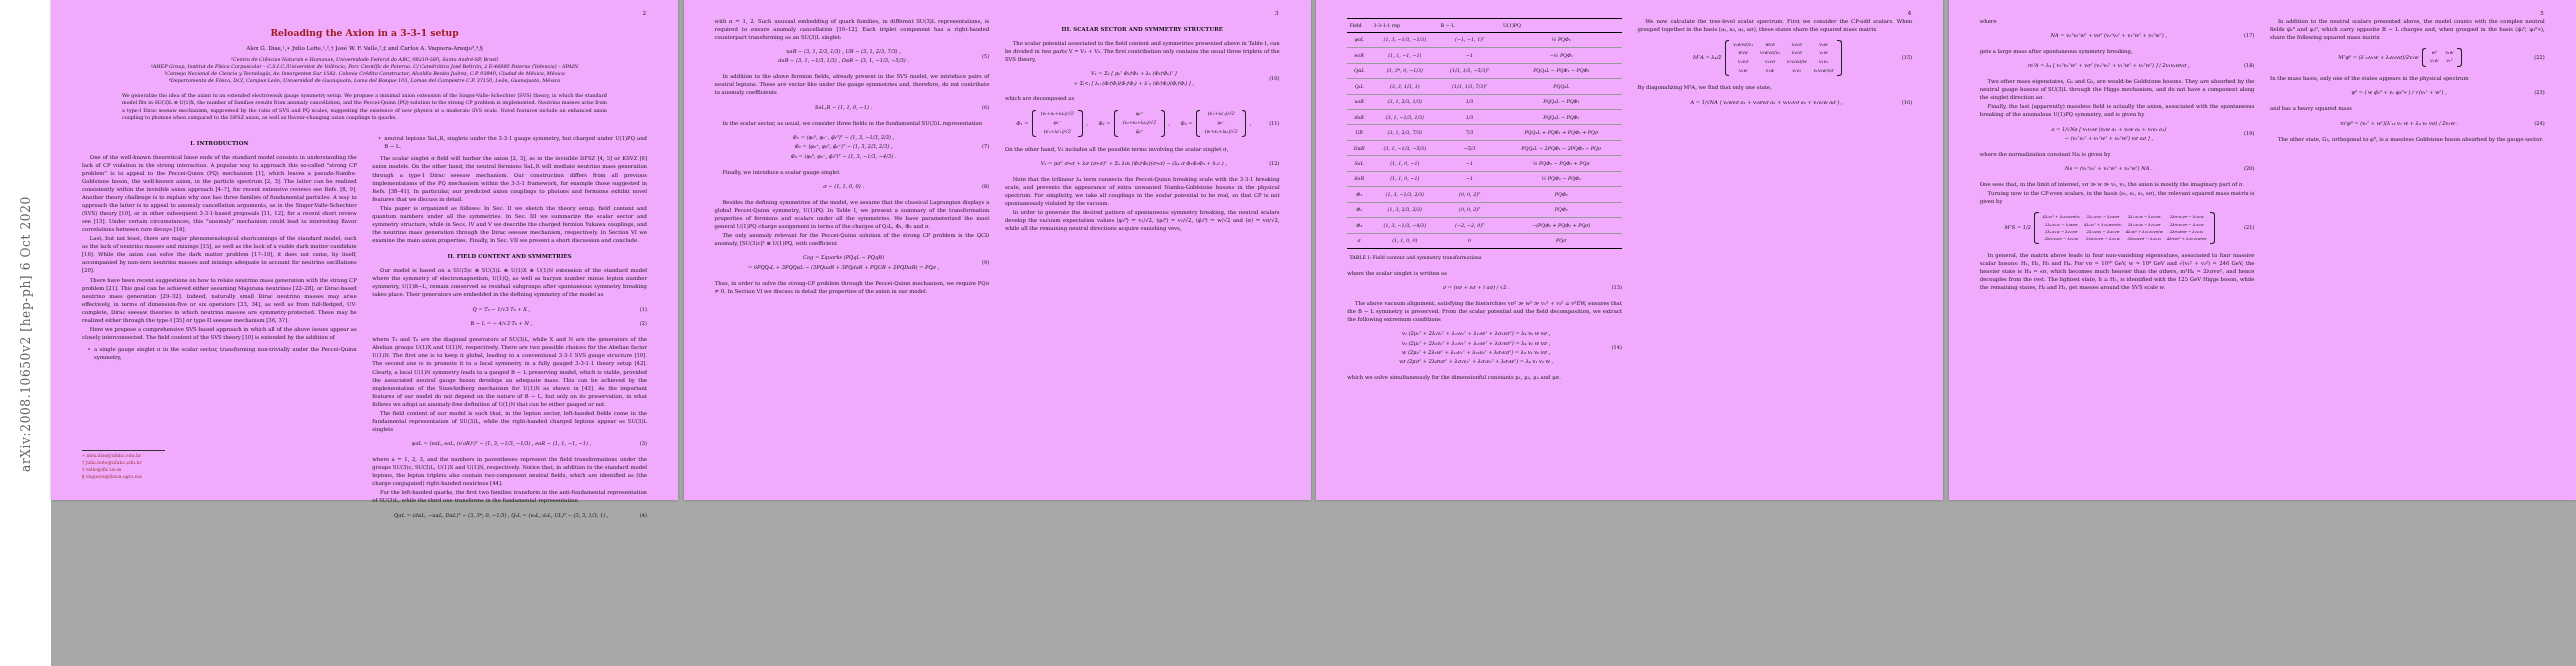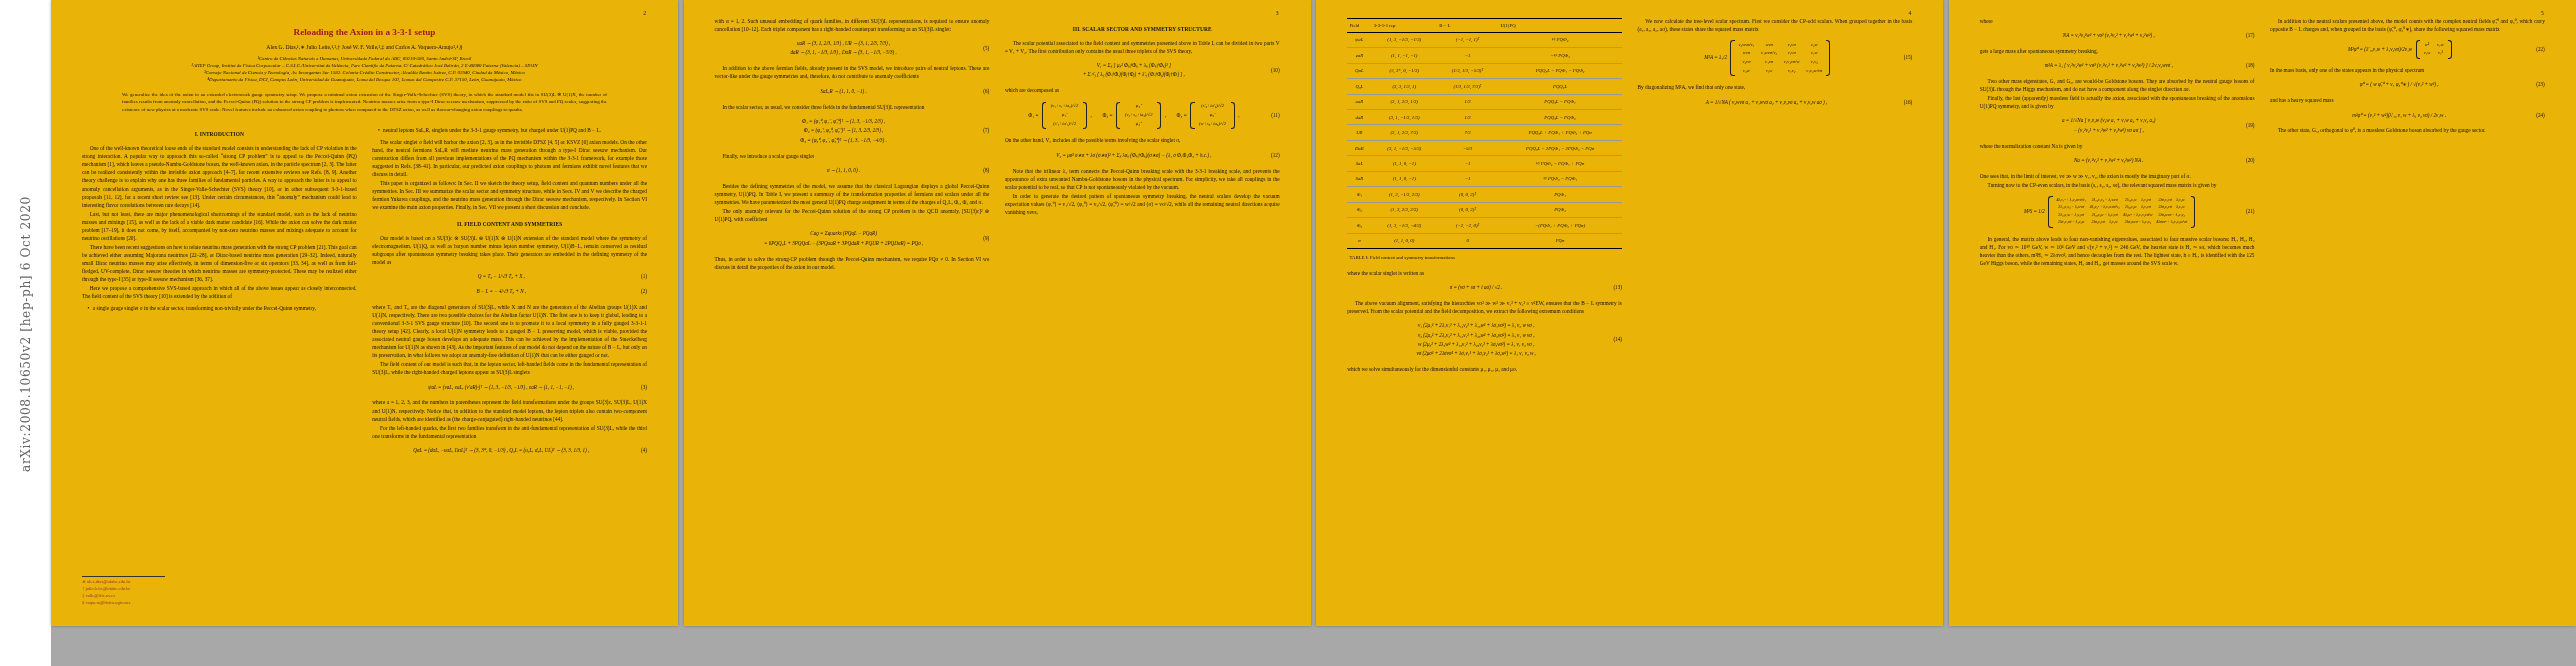--- a/index.html
+++ b/index.html
@@ -1,22 +1,22 @@
 <!DOCTYPE html>
 <html style="font-size:9px"><head>
 <meta charset="utf-8">
 <style>
   html,body{margin:0;padding:0;}
   body{background:#a8a8a8;font-family:"DejaVu Serif","DejaVu Sans",serif;}
   .stage{position:relative;display:flex;width:2576px;height:667px;background:#a8a8a8;overflow:hidden;}
   .wm-strip{position:relative;flex:0 0 51px;background:#ffffff;}
   .wm{position:absolute;top:50%;left:50%;transform:translate(-50%,-50%) rotate(-90deg);white-space:nowrap;
       font-size:12.2px;color:#666;letter-spacing:0.6px;font-family:"DejaVu Serif","DejaVu Sans",serif;}
-  .page{position:relative;flex:0 0 627px;height:626px;background:#eab308;box-sizing:border-box;
-        padding:16.7px 31px 19px;color:#141414;margin-right:5.6px;box-shadow:0 0 2.8px rgba(0,0,0,.3);font-family:Liberation Serif, serif;}
+  .page{position:relative;flex:0 0 627px;height:500px;background:#f0abfc;box-sizing:border-box;
+        padding:16.7px 31px 19px;color:#141414;margin-right:5.6px;box-shadow:0 0 2.8px rgba(0,0,0,.3);}
   .page:last-child{margin-right:0;}
   .pagenum{position:absolute;top:10px;right:32px;font-size:5.6px;color:#222;}
   
   .title{color:#9e1c20;font-weight:bold;font-size:9.2px;text-align:center;margin:10px 0 7.8px;}
   .authors{font-size:5.6px;text-align:center;margin-bottom:4.4px;}
   .affils{font-size:4.9px;font-style:italic;text-align:center;line-height:1.45;}
   .affil{margin:0 22px;}
   .abstract{font-size:4.9px;line-height:1.5;text-align:justify;margin:7.8px 40px 9px;}
   
   .cols{display:flex;gap:15.6px;}

